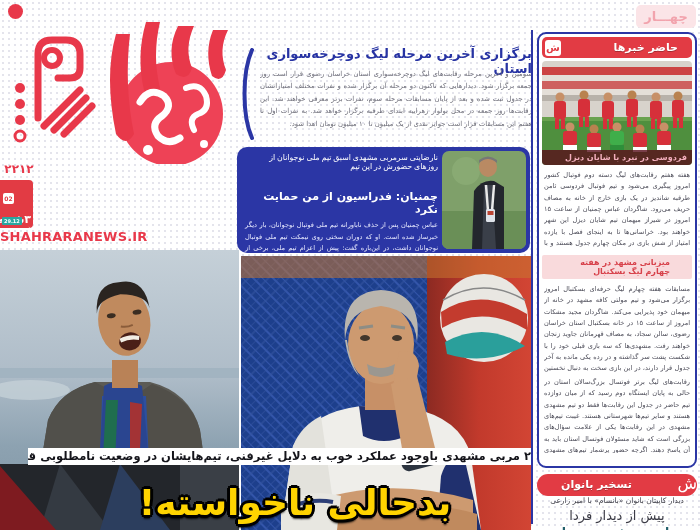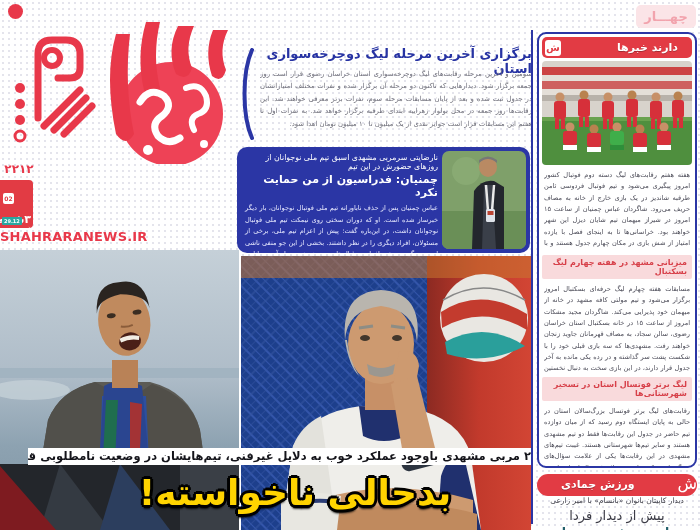--- a/index.html
+++ b/index.html
@@ -27,46 +27,46 @@
   .logo { position:absolute; left:8px; top:16px; width:228px; height:148px; }
   
   .top-article { position:absolute; left:240px; top:42px; width:292px; height:104px; }
   .bracket { position:absolute; left:0; top:6px; width:14px; height:92px; }
   .top-headline { position:absolute; right:0; top:4px; width:270px; color:#2733a3; font-size:13px; font-weight:bold; text-align:right; }
   .top-body { position:absolute; right:0; top:26px; width:272px; height:72px; color:#6d6d78; font-size:6.9px; line-height:1.8; text-align:justify; overflow:hidden; }
   
   .coach-box { position:absolute; left:237px; top:147px; width:293px; height:106px; background:#2b36a5; border-radius:10px; overflow:hidden; }
   .coach-photo { position:absolute; left:auto; right:4px; top:4px; width:84px; height:98px; border-radius:7px; overflow:hidden; }
   .coach-text { position:absolute; right:92px; left:8px; top:6px; }
-  .coach-kicker { color:#fff; font-size:7.8px; text-align:right; margin-bottom:2px; }
+  .coach-kicker { color:#fff; font-size:7.8px; text-align:right; margin-bottom:19px;font-family:Liberation Serif, serif; }
   .coach-headline { color:#fff; font-size:11px; font-weight:bold; text-align:right; margin-bottom:4px; }
   .coach-body { color:#e8eaff; font-size:6.6px; line-height:1.75; text-align:justify; }
   
   .photo-left { position:absolute; left:0; top:250px; width:239px; height:280px; }
   .photo-right { position:absolute; left:241px; top:256px; width:290px; height:274px; }
   
   .caption-strip { position:absolute; left:28px; top:448px; width:503px; height:17px; background:#ffffff; color:#14141a; font-size:11.5px; font-weight:bold; text-align:center; line-height:17px; white-space:nowrap; overflow:hidden; }
-  .main-headline { position:absolute; left:60px; top:472px; width:470px; text-align:center; color:#ffd400; font-size:36px; font-weight:bold;
+  .main-headline { position:absolute; left:60px; top:482px; width:470px; text-align:center; color:#ffd400; font-size:36px; font-weight:bold;
     text-shadow:-2px -2px 0 #000, 2px -2px 0 #000, -2px 2px 0 #000, 2px 2px 0 #000, 0 3px 0 #000, 3px 0 0 #000, -3px 0 0 #000, 0 -3px 0 #000, 0 4px 2px rgba(0,0,0,.8); }
   
   .sidebar-divider { position:absolute; left:531px; top:30px; width:2px; height:494px; background:#2b36a5; }
   .corner-label { position:absolute; left:auto; right:4px; top:5px; width:60px; height:23px; background:#fbe4e7; border-radius:5px; color:#f2a3ad; font-size:13px; font-weight:bold; text-align:center; line-height:23px; }
   .sidebar { position:absolute; left:537px; top:32px; width:160px; }
   .news-card { border:2px solid #2b36a5; border-radius:9px; background:#fff; overflow:hidden; padding:3px; height:436px; }
   .band { position:relative; height:21px; background:#e23b44; background-image:radial-gradient(rgba(255,255,255,.5) 0.7px, transparent 0.7px); background-size:4px 4px; border-radius:5px; color:#fff; overflow:hidden; }
   .band .mini-logo { position:absolute; left:3px; top:2.5px; width:16px; height:16px; background:#fff; border-radius:3px; color:#e23b44; font-size:10px; font-weight:bold; text-align:center; line-height:16px; }
   .band-label-right { position:absolute; right:14px; top:0; height:21px; line-height:21px; font-size:11px; font-weight:bold; text-shadow:0 1px 0 rgba(0,0,0,.25); }
   .band-label-left  { position:absolute; left:24px; top:0; height:21px; line-height:21px; font-size:11px; font-weight:bold; text-shadow:0 1px 0 rgba(0,0,0,.25); }
   .team-photo { position:relative; margin-top:3px; height:104px; border-radius:4px; overflow:hidden; }
   .team-caption { position:absolute; left:0; right:0; bottom:0; height:15px; background:rgba(88,14,26,0.8); color:#f3afbd; font-size:8px; font-weight:bold; text-align:right; padding:0 5px; line-height:15px; }
   .sb-body { color:#4c4c58; font-size:6.6px; line-height:1.72; text-align:justify; margin:5px 2px 0 2px; overflow:hidden; }
   .sb-body.s1 { height:80px; }
   .sb-body.s2 { height:88px; }
   .sb-body.s3 { height:76px; }
-  .sec-header { margin:5px 0 0 0; background:#f9dadc; color:#d7414a; font-size:8px; font-weight:bold; text-align:right; padding:3px 5px; border-radius:2px; }
+  .sec-header { margin:5px 0 0 0; background:#f9dadc; color:#d7414a; font-size:8px; font-weight:bold; text-align:right; padding:3px 22px; border-radius:2px; }
   .women-band { position:relative; margin-top:6px; height:22px; background:#e23b44; background-image:radial-gradient(rgba(255,255,255,.5) 0.7px, transparent 0.7px); background-size:4px 4px; border-radius:11px; color:#fff; overflow:hidden; }
   .women-line1 { color:#3c3c46; font-size:7.5px; text-align:center; }
   .women-line2 { margin-top:3px; color:#3c3c46; font-size:13px; text-align:center; }
   .women-headline { margin-top:2px; color:#23606b; font-size:12.5px; font-weight:bold; text-align:center; }
   .red-wedge { position:absolute; left:0; top:466px; width:60px; height:64px; pointer-events:none; }
 </style>
 </head>
 <body>
 
 <div class="page">
@@ -242,21 +242,21 @@
   <div class="caption-strip">۲ مربی مشهدی باوجود عملکرد خوب به دلایل غیرفنی، تیم‌هایشان در وضعیت نامطلوبی قرار دارد</div>
   <div class="main-headline">بدحالی ناخواسته!</div>
 
   <div class="sidebar-divider"></div>
   <div class="corner-label">چهـــار</div>
 
   <div class="sidebar">
     <div class="news-card">
       <div class="band">
         <div class="mini-logo">ش</div>
-        <div class="band-label-right">دارند خبرها</div>
+        <div class="band-label-right">حاضر خبرها</div>
       </div>
 
       <div class="team-photo">
         <svg width="150" height="104" viewBox="0 0 150 104" preserveAspectRatio="none">
           <rect width="150" height="60" fill="#d8d3cc"></rect>
           <g>
             <rect y="6" width="150" height="8" fill="#c44"></rect>
             <rect y="14" width="150" height="6" fill="#e4dfd8"></rect>
             <rect y="20" width="150" height="8" fill="#c44" opacity="0.8"></rect>
             <rect y="28" width="150" height="6" fill="#e4dfd8"></rect>
@@ -325,31 +325,31 @@
                 <rect x="-7" y="4" width="14" height="14" rx="3" fill="#d6303a"></rect>
                 <rect x="-7" y="18" width="14" height="5" fill="#fff"></rect>
               </g>
             <g transform="translate(122,66)">
                 <circle cx="0" cy="0" r="4.5" fill="#c79067"></circle>
                 <rect x="-7" y="4" width="14" height="14" rx="3" fill="#d6303a"></rect>
                 <rect x="-7" y="18" width="14" height="5" fill="#fff"></rect>
               </g>
           </g>
         </svg>
+        <div class="team-caption">فردوسی در نبرد با شایان دیزل</div>
       </div>
 
       <div class="sb-body s1">هفته هفتم رقابت‌های لیگ دسته دوم فوتبال کشور امروز پیگیری می‌شود و تیم فوتبال فردوسی ثامن طرقبه شاندیز در یک بازی خارج از خانه به مصاف حریف می‌رود. شاگردان عباس چمنیان از ساعت ۱۵ امروز در شیراز میهمان تیم شایان دیزل این شهر خواهند بود. خراسانی‌ها تا به اینجای فصل با یازده امتیاز از شش بازی در مکان چهارم جدول هستند و با صدر فقط دو امتیاز فاصله دارند؛ اما تیم شایان دیزل با شش امتیاز از شش بازی در مکان دهم جدول چهارده‌تیمی گروه دوم لیگ دسته دوم فوتبال کشور قرار دارد.</div>
       <div class="sec-header">میزبانی مشهد در هفته چهارم لیگ بسکتبال</div>
       <div class="sb-body s2">مسابقات هفته چهارم لیگ حرفه‌ای بسکتبال امروز برگزار می‌شود و تیم مولتی کافه مشهد در خانه از میهمان خود پذیرایی می‌کند. شاگردان مجید مشکات امروز از ساعت ۱۵ در خانه بسکتبال استان خراسان رضوی، سالن سجاد، به مصاف قهرمانان جاوید زنجان خواهند رفت. مشهدی‌ها که سه بازی قبلی خود را با شکست پشت سر گذاشته و در رده یکی مانده به آخر جدول قرار دارند، در این بازی سخت به دنبال نخستین پیروزی فصل هستند. قهرمانان جاوید زنجان با یک پیروزی و دو شکست در مکان هفتم جدول ده‌تیمی مسابقات ایستاده است.</div>
-      <div class="sec-header">لیگ برتر فوتسال استان در تسخیر شهرستانی‌ها</div>
       <div class="sb-body s3">رقابت‌های لیگ برتر فوتسال بزرگ‌سالان استان در حالی به پایان ایستگاه دوم رسید که از میان دوازده تیم حاضر در جدول این رقابت‌ها فقط دو تیم مشهدی هستند و سایر تیم‌ها شهرستانی هستند. غیبت تیم‌های مشهدی در این رقابت‌ها یکی از علامت سؤال‌های بزرگی است که شاید مسئولان فوتسال استان باید به آن پاسخ دهند. اگرچه حضور پرشمار تیم‌های مشهدی در لیگ دسته اول بهانه این مسئله تلقی می‌شود، اما در پایان هفته دوم این مسابقات فعلا تیم‌های فریمان و گومه معدن پارس، اول و دوم هستند.</div>
     </div>
 
     <div class="women-band">
       <div class="mini-logo">ش</div>
-      <div class="band-label-left">ورزش جمادی</div>
+      <div class="band-label-left">تسخیر بانوان</div>
     </div>
     <div class="women-line1">دیدار کاپیتان بانوان «بانسام» با امیر زارعی</div>
     <div class="women-line2">پیش از دیدار فردا</div>
     <div class="women-headline">نماینده مشهد میهمان آبادان شد</div>
   </div>
 
 </div>
 
 </body></html>

